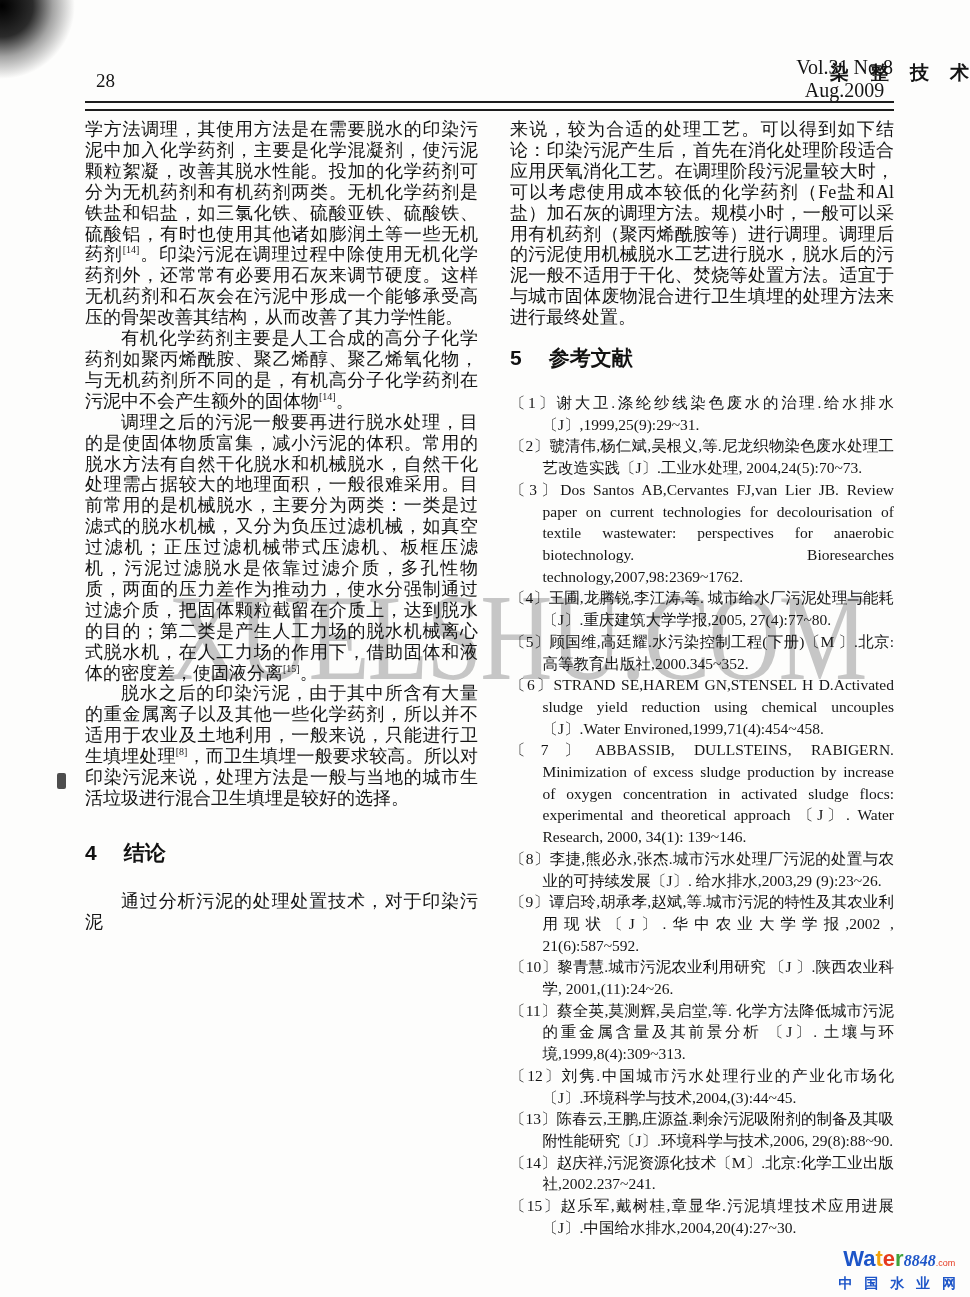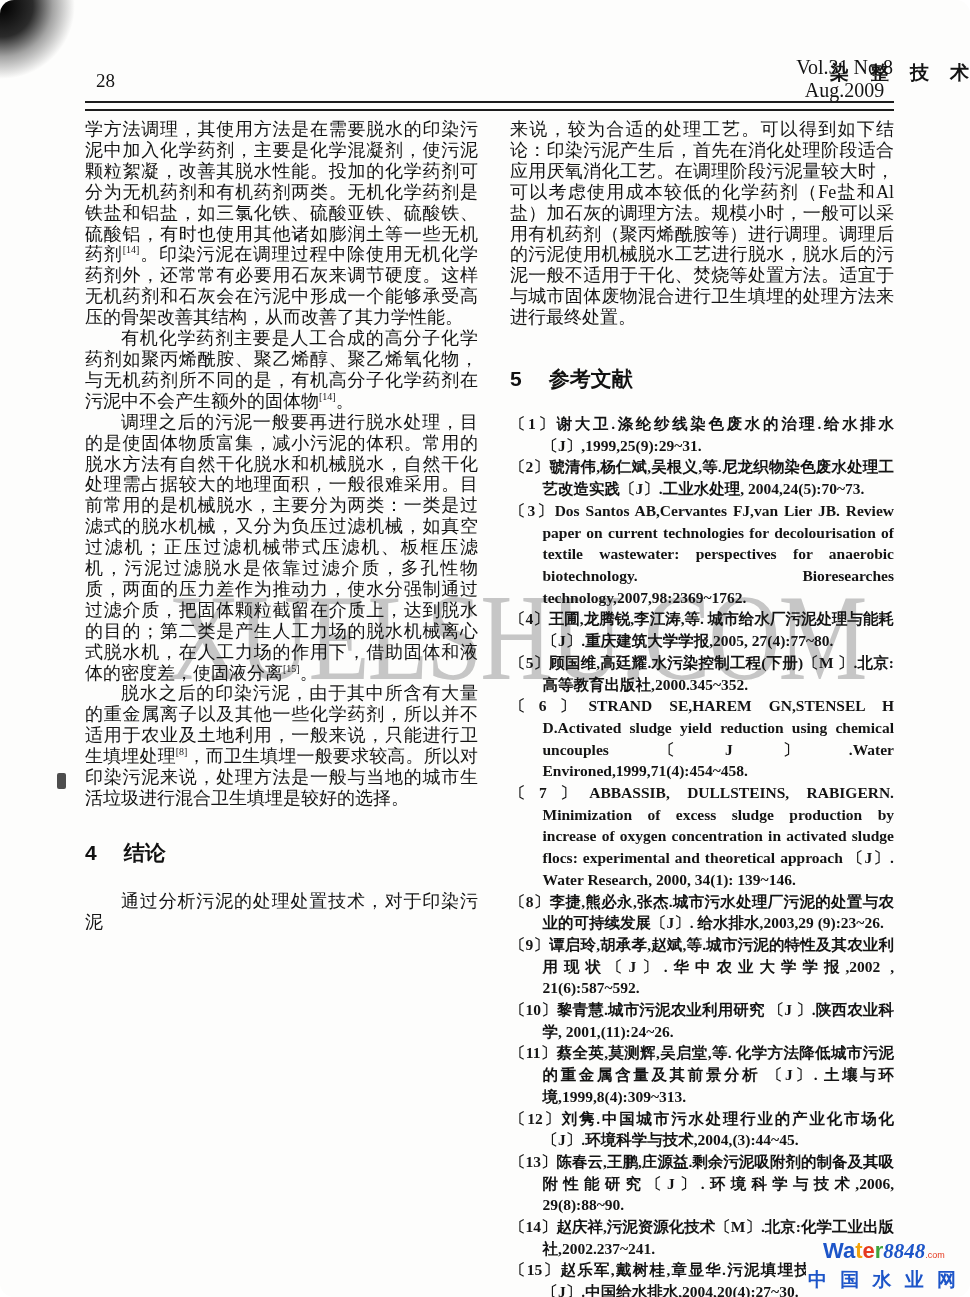--- a/index.html
+++ b/index.html
@@ -1,20 +1,19 @@
 <!DOCTYPE html>
 <html><head>
 <meta charset="utf-8">
 <style>
   html,body{margin:0;padding:0;background:#ffffff;}
   .page{
     position:relative; width:970px; height:1297px; overflow:hidden;
     background:#fdfdfc; color:#141414;
     font-family:"Liberation Serif","DejaVu Serif",serif;
-    border-radius:14px;
   }
   
   .corner-blob{
     position:absolute; left:-20px; top:-16px; width:100px; height:100px; z-index:3;
     background:radial-gradient(circle at 22% 22%, #000 0%, #2b2b2b 28%, rgba(90,90,90,.55) 46%, rgba(255,255,255,0) 66%);
   }
   .edge-mark{
     position:absolute; left:57px; top:773px; width:9px; height:16px;
     background:#2e2e2e; border-radius:2px; opacity:.85; z-index:3;
   }
@@ -51,35 +50,35 @@
     margin:0; font-size:18px; line-height:20.9px; text-align:justify;
     text-indent:2em; word-break:break-word;
   }
   .para.noindent{text-indent:0;}
   sup.cite{font-size:10px; line-height:0; vertical-align:super; letter-spacing:0;}
   .sec-heading{
     margin:30px 0 24px 0; font-family:"Liberation Sans","DejaVu Sans",sans-serif;
     font-size:21px; font-weight:bold; color:#111;
   }
   .sec-num{margin-right:27px;}
-  .col-right .sec-heading{margin:37px 0 20px 0;}
-  .refs{margin-top:8px;font-weight:bold;}
+  .col-right .sec-heading{margin:16px 0 20px 0;}
+  .refs{margin-top:8px;}
   .ref{
     margin:0; font-size:15.5px; line-height:21.7px; text-align:justify;
     padding-left:2.1em; text-indent:-2.1em; word-break:break-word;
   }
   
   .sitelogo{
     position:absolute; right:8px; bottom:4px; z-index:4; text-align:center;
     font-family:"Liberation Sans","DejaVu Sans",sans-serif; background:#fdfdfc; padding:2px 2px 0 2px;
   }
   .brand{font-weight:bold; font-size:22px; line-height:22px; white-space:nowrap;}
-  .brand-num{font-family:"Liberation Serif",serif; font-style:italic; font-weight:bold; font-size:21px;}
+  .brand-num{font-family:"Liberation Serif",serif; font-style:italic; font-weight:bold; font-size:16px;}
   .brand-tld{font-size:9px; font-weight:normal; vertical-align:baseline;}
-  .sitename{font-weight:bold; font-size:19px; letter-spacing:4px; margin-top:1px; white-space:nowrap;}
+  .sitename{font-weight:bold; font-size:14px; letter-spacing:4px; margin-top:1px; white-space:nowrap;}
 </style>
 </head>
 <body>
 
 <div class="page">
 
   <div class="corner-blob"></div>
   <div class="edge-mark"></div>
 
   <span class="page-num">28</span>

